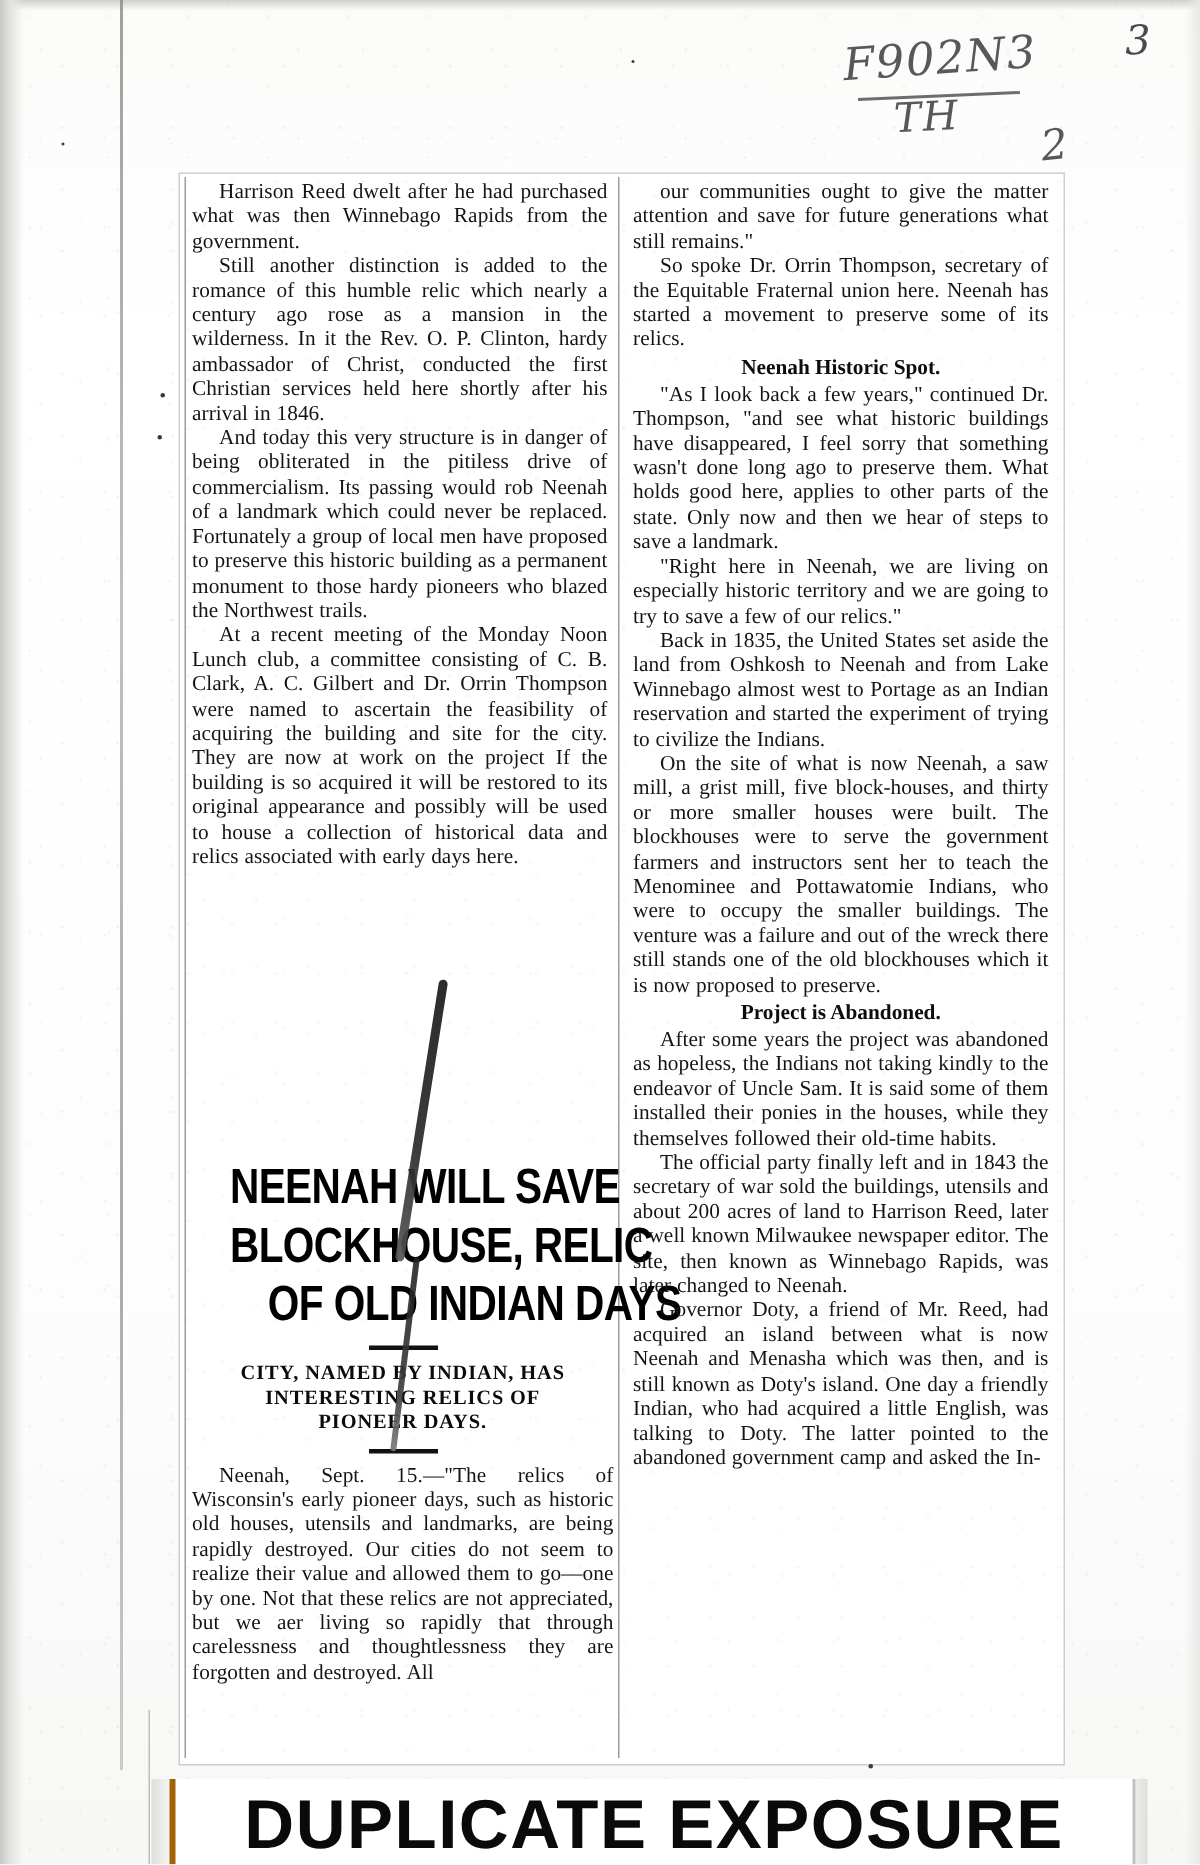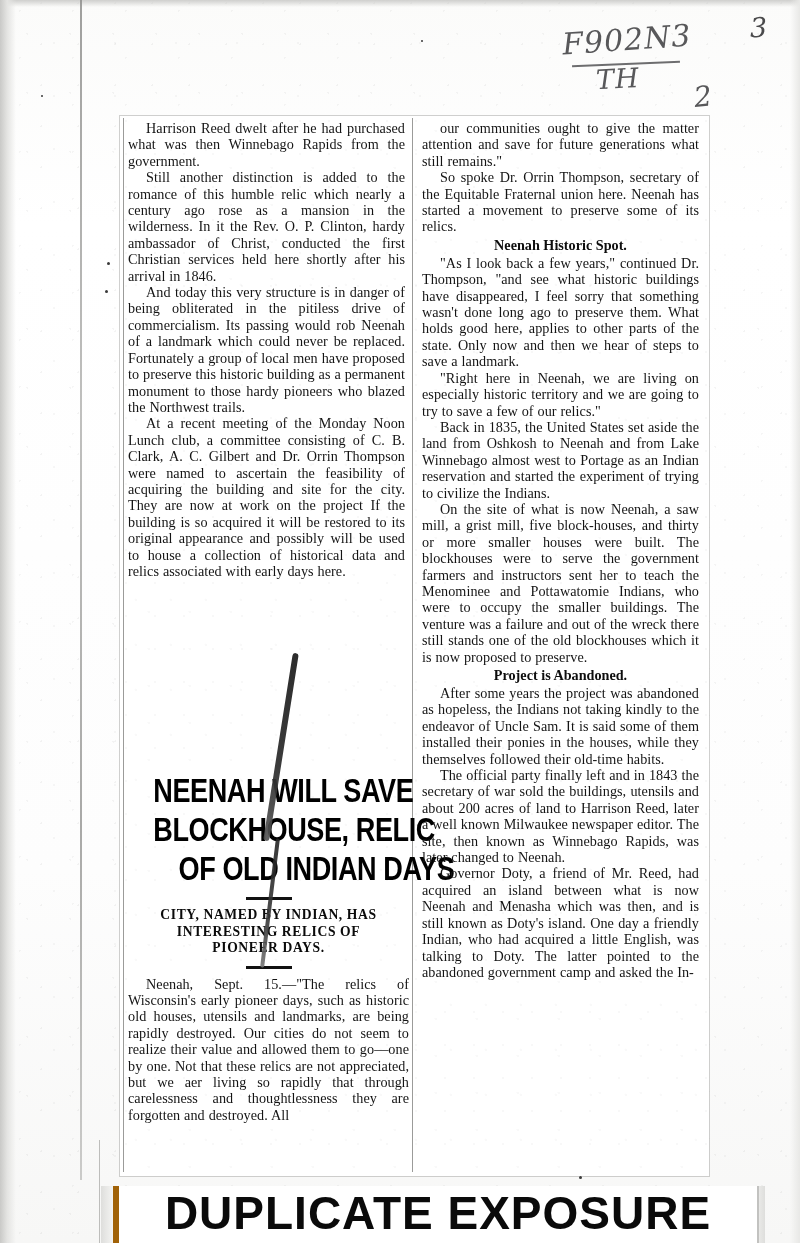--- a/index.html
+++ b/index.html
@@ -227,24 +227,24 @@
     border-radius: 2px;
     opacity: .9;
   }
 
   
   #banner {
     position: absolute;
     left: 113px; top: 1186px;
     width: 638px; height: 57px;
     background: #ffffff;
-    border-left: 6px solid #a16207;
+    border-left: 4px solid #a16207;
     border-right: 2px solid #c2c2c0;
     display: flex;
-    align-items: flex-start;
+    align-items: flex-end;
     justify-content: center;
   }
   #banner-text {
     font-family: "Liberation Sans", sans-serif;
     font-weight: bold;
     font-size: 46px;
     letter-spacing: 1px;
     color: #0a0a0a;
     white-space: nowrap;
   }

